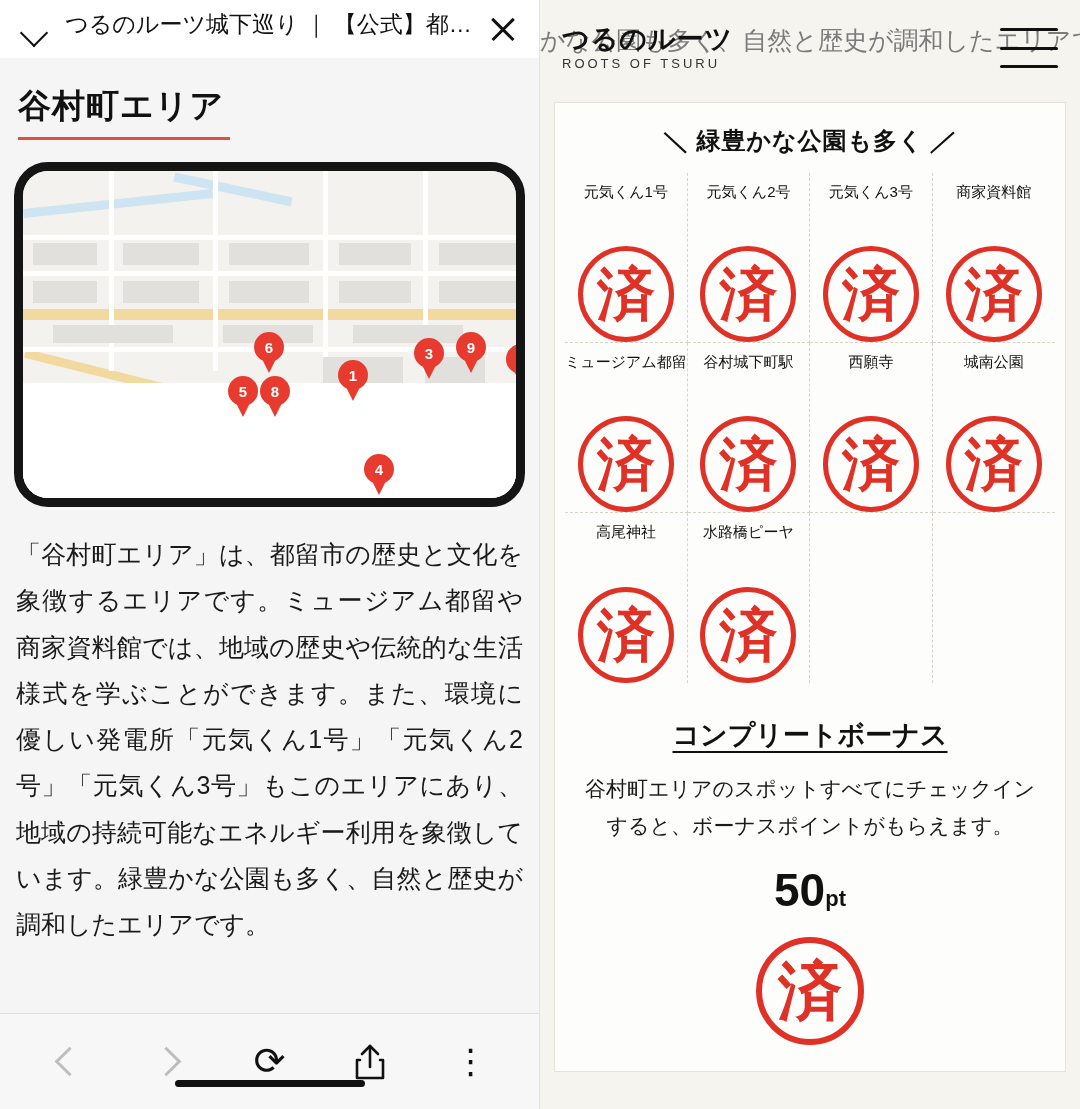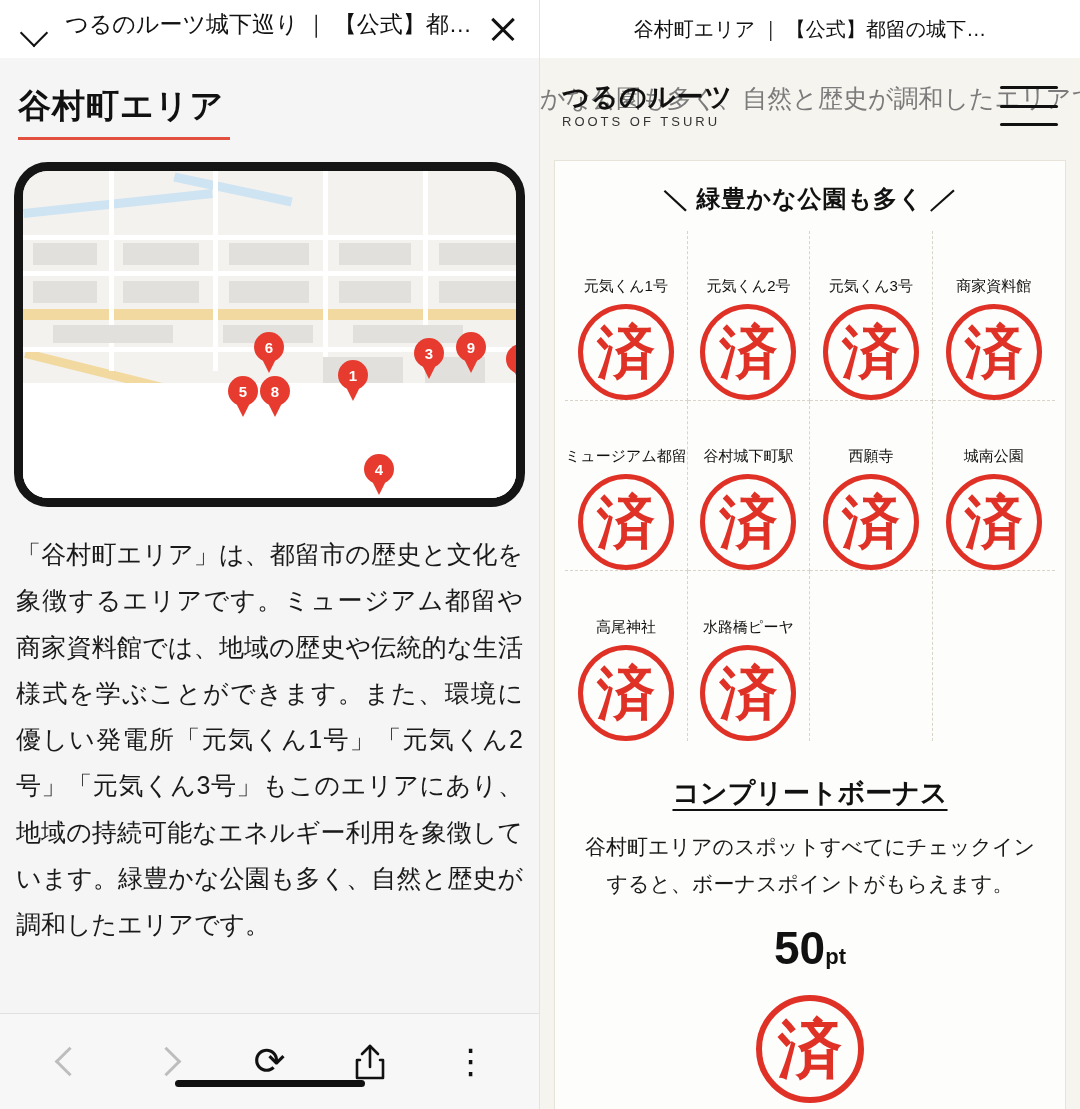--- a/index.html
+++ b/index.html
@@ -202,21 +202,21 @@
   .sec-title .slash.r { transform: skewX(-12deg); }
 
   .grid {
     display: grid;
     grid-template-columns: repeat(4, 1fr);
   }
   .cell {
     height: 170px;
     border-right: 1px dashed #d8d4c9;
     border-bottom: 1px dashed #d8d4c9;
-    display: flex; flex-direction: column; align-items: center; justify-content: flex-end;
+    display: flex; flex-direction: column; align-items: center; justify-content: space-between;
     padding-top: 10px;
   }
   .cell:nth-child(4n) { border-right: none; }
   .cell.empty { border-bottom: none; }
   .grid .cell:nth-child(n+9) { border-bottom: none; }
   .cell-label { font-size: 15px; color: #111; margin-bottom: 8px; white-space: nowrap; }
   .stamp {
     width: 96px; height: 96px; border-radius: 50%;
     border: 5px solid #e03127;
     color: #e03127;
@@ -343,23 +343,20 @@
           <path d="M15 15 L23 7 L31 15" stroke="#111" stroke-width="2.6" fill="none" stroke-linecap="round" stroke-linejoin="round"></path>
           <path d="M13 21 L10 21 L10 39 L36 39 L36 21 L33 21" stroke="#111" stroke-width="2.6" fill="none" stroke-linecap="round" stroke-linejoin="round"></path>
         </svg>
       </div>
       <div class="tb-ico dots">⋮</div>
     </div>
     <div class="home-ind"></div>
   </div>
 
   <div class="right">
-    <div class="r-topbar">
-      <div class="t">谷村町エリア ｜ 【公式】都留の城下…</div>
-    </div>
 
     <div class="r-page">
       <div class="ghost-text">かな公園も多く、自然と歴史が調和したエリアです。</div>
 
       <div class="r-header">
         <div class="logo">
           <div class="jp">つるのルーツ</div>
           <div class="en">ROOTS OF TSURU</div>
         </div>
         <div class="burger">

